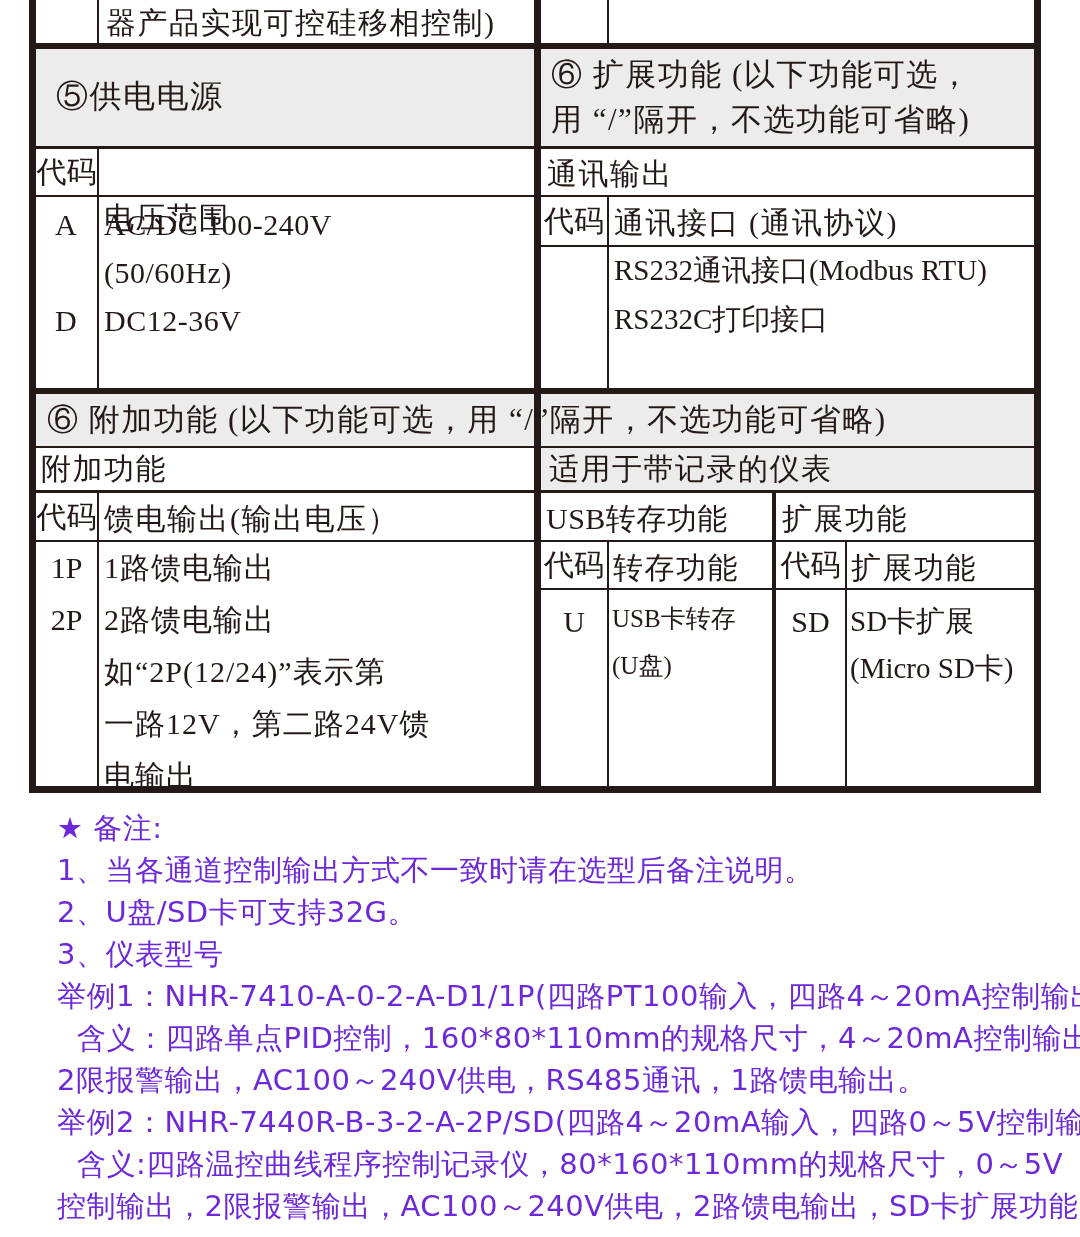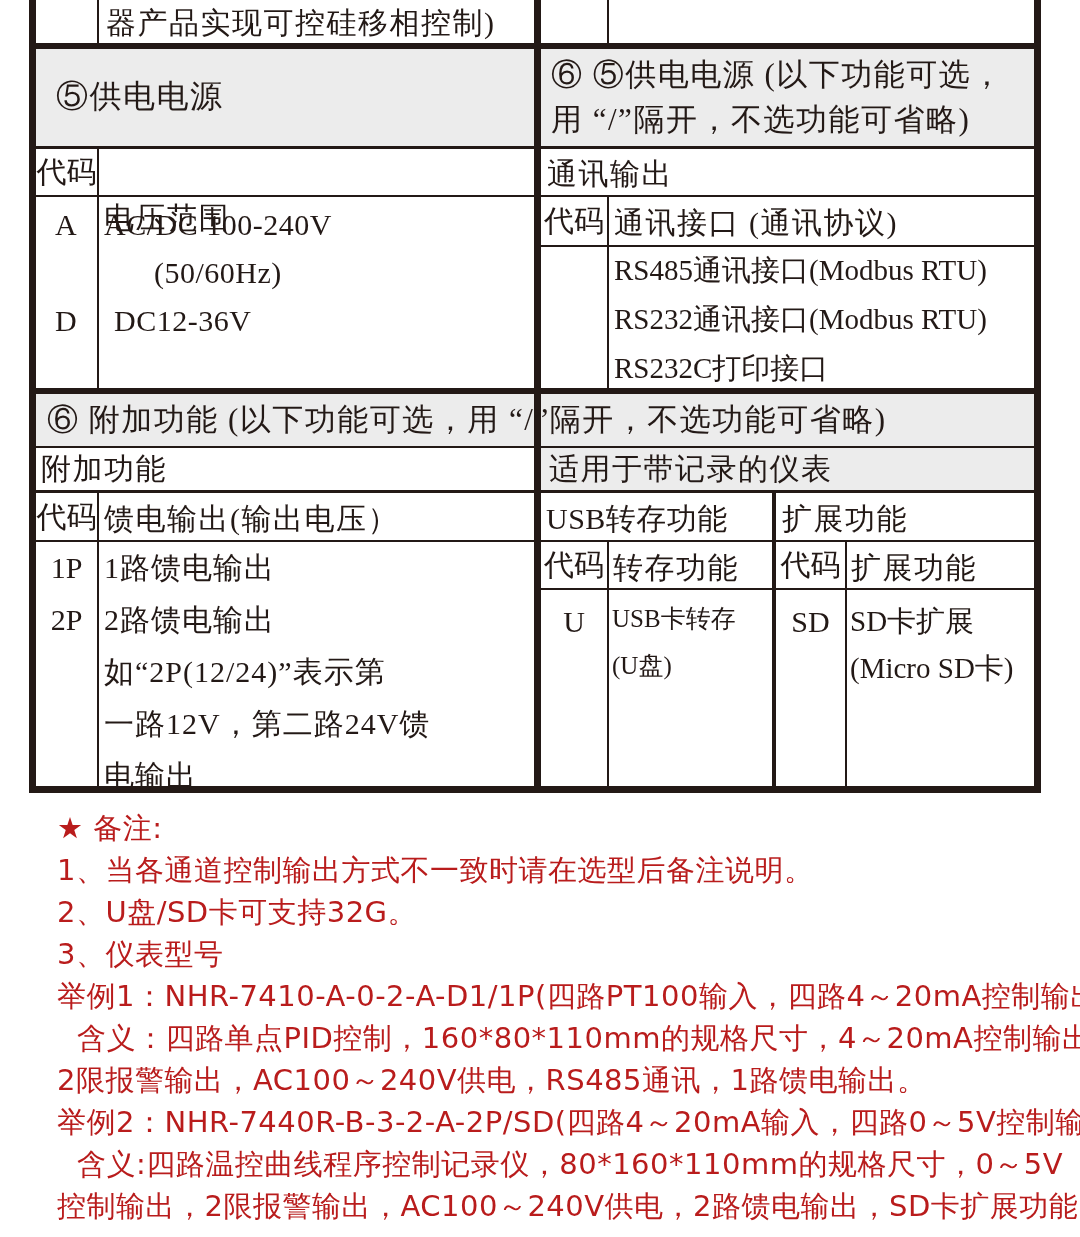--- a/index.html
+++ b/index.html
@@ -16,21 +16,21 @@
   }
   .hd{font-size:32px;}
   .vc{display:flex;align-items:center;}
   .cc{display:flex;align-items:center;justify-content:center;text-align:left;}
   .lines{position:absolute;}
   .lines>div{white-space:nowrap;}
   .ctr{text-align:center;}
   .note{
     position:absolute;left:57px;
     font-family:"DejaVu Sans","Liberation Sans",sans-serif;
-    font-size:29px;font-weight:500;color:#b91c1c;
+    font-size:29px;font-weight:500;color:#6d28d9;
     letter-spacing:0.5px;white-space:nowrap;line-height:36px;
   }
   .note.ind{left:77px;}
 </style>
 </head>
 <body>
 
 <div class="page">
 
   <div class="bgfill" style="left:29px;top:46px;width:1012px;height:100px;"></div>
@@ -56,42 +56,41 @@
   <div class="gl" style="left:29px;top:388px;width:1012px;height:6px;"></div>
   <div class="gl" style="left:29px;top:446px;width:1012px;height:2px;"></div>
   <div class="gl" style="left:29px;top:490px;width:1012px;height:3px;"></div>
   <div class="gl" style="left:29px;top:540px;width:1012px;height:2px;"></div>
   <div class="gl" style="left:541px;top:588px;width:493px;height:2px;"></div>
   <div class="gl" style="left:29px;top:786px;width:1012px;height:7px;"></div>
 
   <div class="t" style="left:106px;top:4px;">器产品实现可控硅移相控制)</div>
 
   <div class="t hd vc" style="left:56px;top:46px;height:100px;">⑤供电电源</div>
-  <div class="t" style="left:551px;top:56px;font-size:31px;">⑥ ⑤供电电源 (以下功能可选，</div>
+  <div class="t" style="left:551px;top:56px;font-size:31px;">⑥ 扩展功能 (以下功能可选，</div>
   <div class="t" style="left:551px;top:101px;font-size:31px;">用 “/”隔开，不选功能可省略)</div>
 
   <div class="t cc" style="left:36px;top:149px;width:61px;height:46px;letter-spacing:0;">代码</div>
   <div class="t" style="left:104px;top:155px;margin-top:44px;">电压范围</div>
   <div class="t" style="left:547px;top:155px;">通讯输出</div>
 
   <div class="t lines ctr" style="left:36px;top:206px;width:61px;">
     <div style="height:48px;">A</div>
     <div style="height:48px;"></div>
     <div style="height:48px;">D</div>
   </div>
   <div class="t lines" style="left:104px;top:206px;letter-spacing:0.5px;">
     <div style="height:48px;">AC/DC 100-240V</div>
-    <div style="height:48px;text-align:center;">(50/60Hz)</div>
-    <div style="height:48px;margin-left:10px;">DC12-36V</div>
+    <div style="height:48px;">(50/60Hz)</div>
+    <div style="height:48px;">DC12-36V</div>
   </div>
 
   <div class="t cc" style="left:541px;top:197px;width:66px;height:48px;letter-spacing:0;">代码</div>
   <div class="t" style="left:614px;top:204px;">通讯接口 (通讯协议)</div>
   <div class="t lines" style="left:614px;top:252px;letter-spacing:0;font-size:29px;">
-    <div style="height:49px;">RS485通讯接口(Modbus RTU)</div>
     <div style="height:49px;">RS232通讯接口(Modbus RTU)</div>
     <div style="height:49px;">RS232C打印接口</div>
   </div>
 
   <div class="t vc" style="left:47px;top:394px;height:52px;font-size:31px;">⑥ 附加功能 (以下功能可选，用 “/”隔开，不选功能可省略)</div>
 
   <div class="t" style="left:41px;top:450px;">附加功能</div>
   <div class="t" style="left:549px;top:450px;">适用于带记录的仪表</div>
 
   <div class="t cc" style="left:36px;top:493px;width:61px;height:47px;letter-spacing:0;">代码</div>

